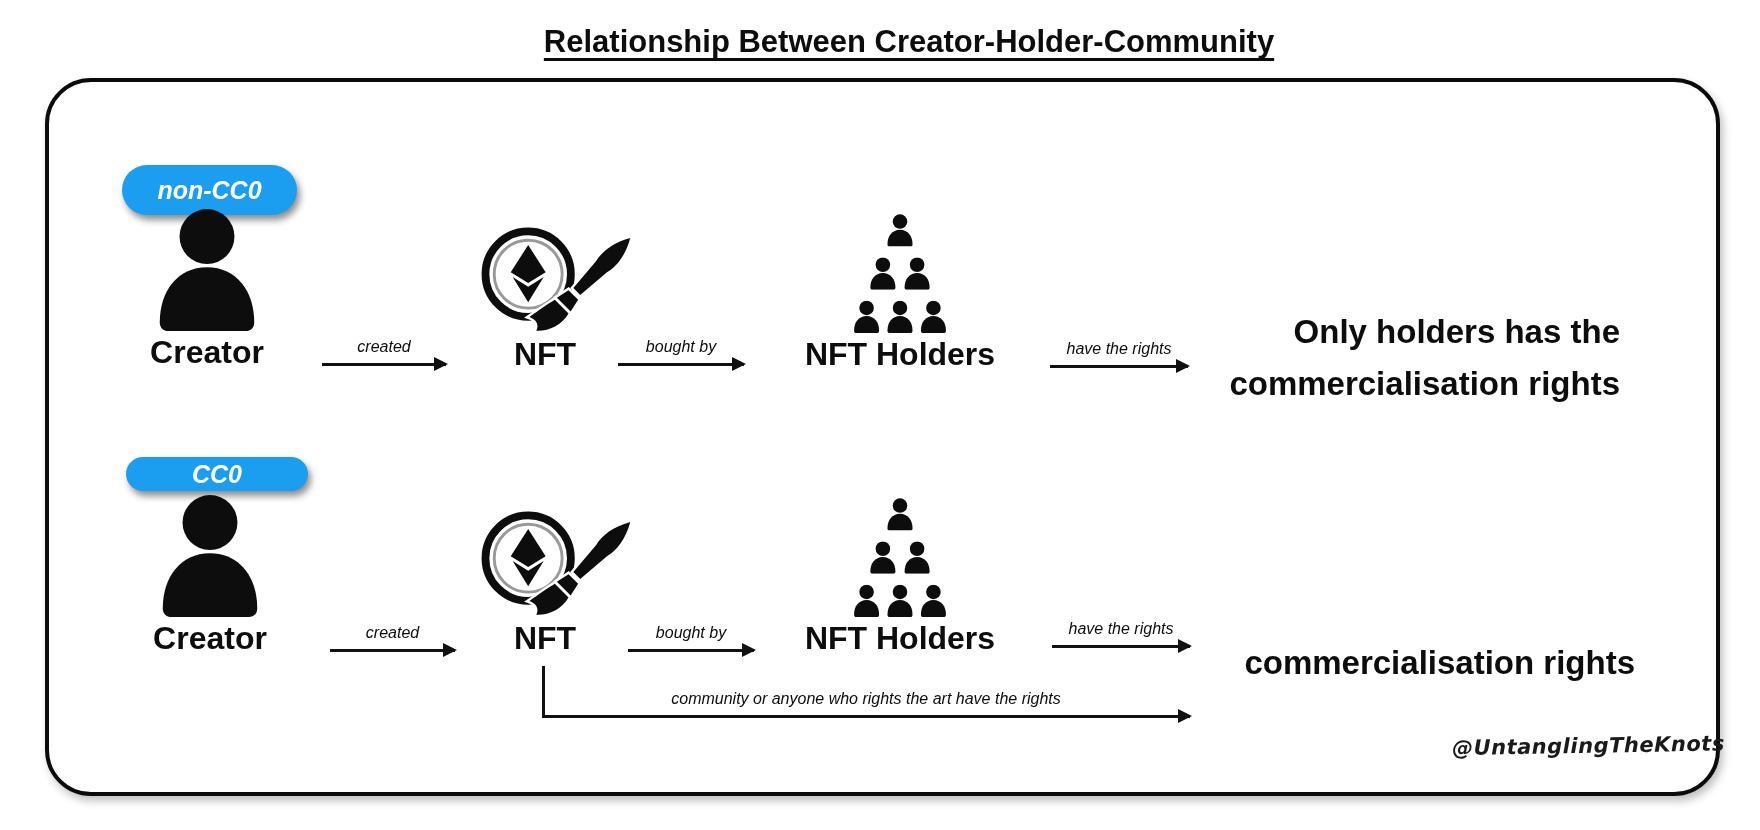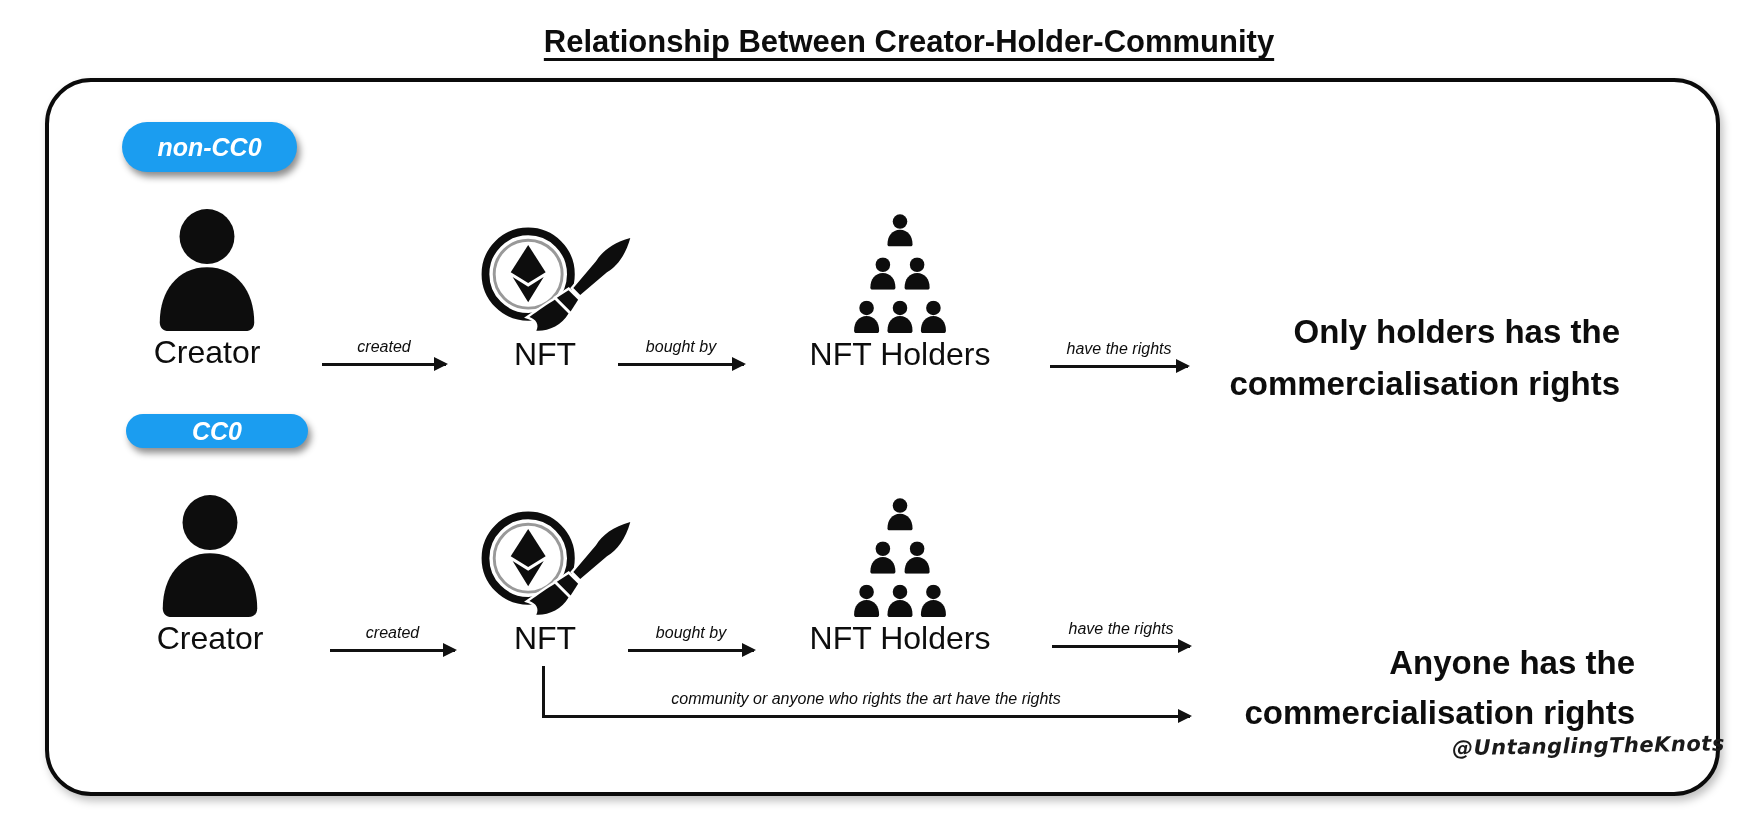--- a/index.html
+++ b/index.html
@@ -19,26 +19,27 @@
     left:45px;top:78px;width:1667px;height:710px;background:#fff;
     border:4px solid #0b0b0b;border-radius:46px;
     box-shadow:3px 5px 8px rgba(0,0,0,0.25);
   }
   
   .badge{
     background:#1b9df0;border-radius:26px;color:#fff;
     font-size:25px;font-weight:700;font-style:italic;
     display:flex;align-items:center;justify-content:center;
     box-shadow:3px 5px 7px rgba(0,0,0,0.45);
+    margin-top:43px;
   }
   .badge-1{left:122px;top:122px;width:175px;height:50px;}
   .badge-2{left:126px;top:414px;width:182px;height:34px;}
   
   .node-label{
-    font-size:32px;font-weight:400;text-align:center;line-height:36px;
+    font-size:32px;font-weight:700;text-align:center;line-height:36px;
   }
   
   .arrow{display:flex;flex-direction:column;align-items:center;}
   .arrow-label{
     font-size:16px;font-style:italic;line-height:22px;margin-bottom:5px;white-space:nowrap;
   }
   .arrow-line{
     display:block;width:100%;height:2.5px;background:#111;position:relative;
   }
   .arrow-line::after{
@@ -170,17 +171,16 @@
   <span class="arrow-line"></span>
 </div>
 
 <div class="abs elbow-v"></div>
 <div class="abs arrow" style="left:542px;top:688px;width:648px">
   <span class="arrow-label">community or anyone who rights the art have the rights</span>
   <span class="arrow-line"></span>
 </div>
 
 <div class="abs outcome outcome-2" style="left:1235px;top:638px;width:400px">
-  <div>Anyone has the</div>
   <div>commercialisation rights</div>
 </div>
 
 <div class="abs watermark">@UntanglingTheKnots</div>
 
 </body></html>

